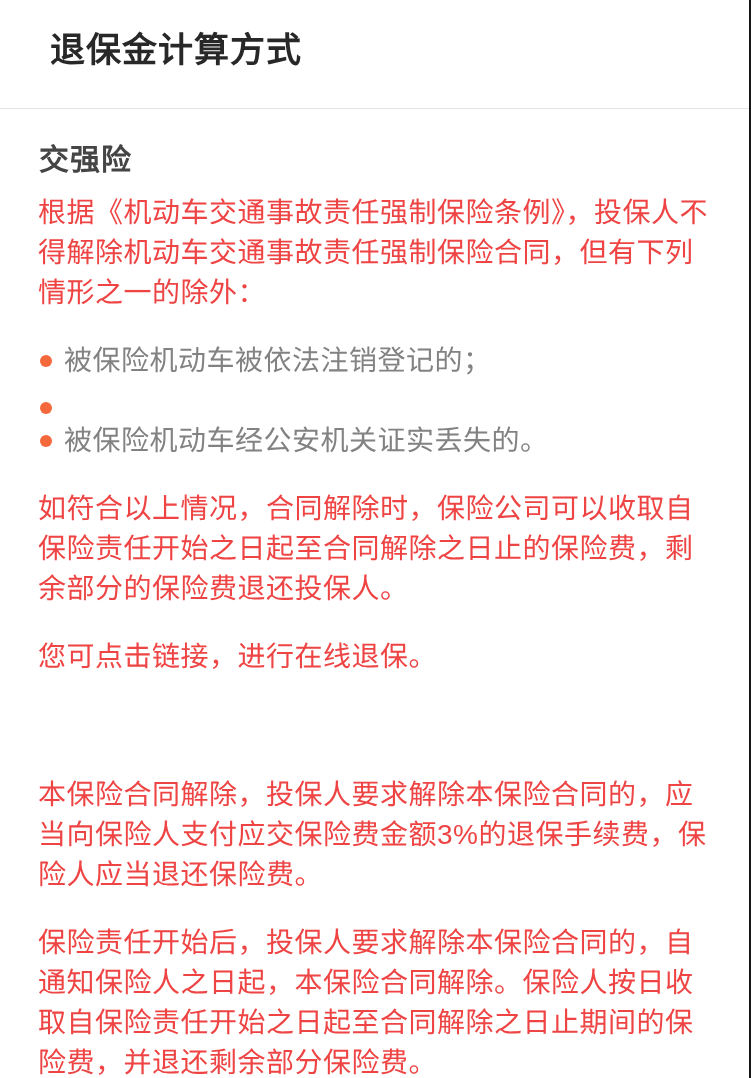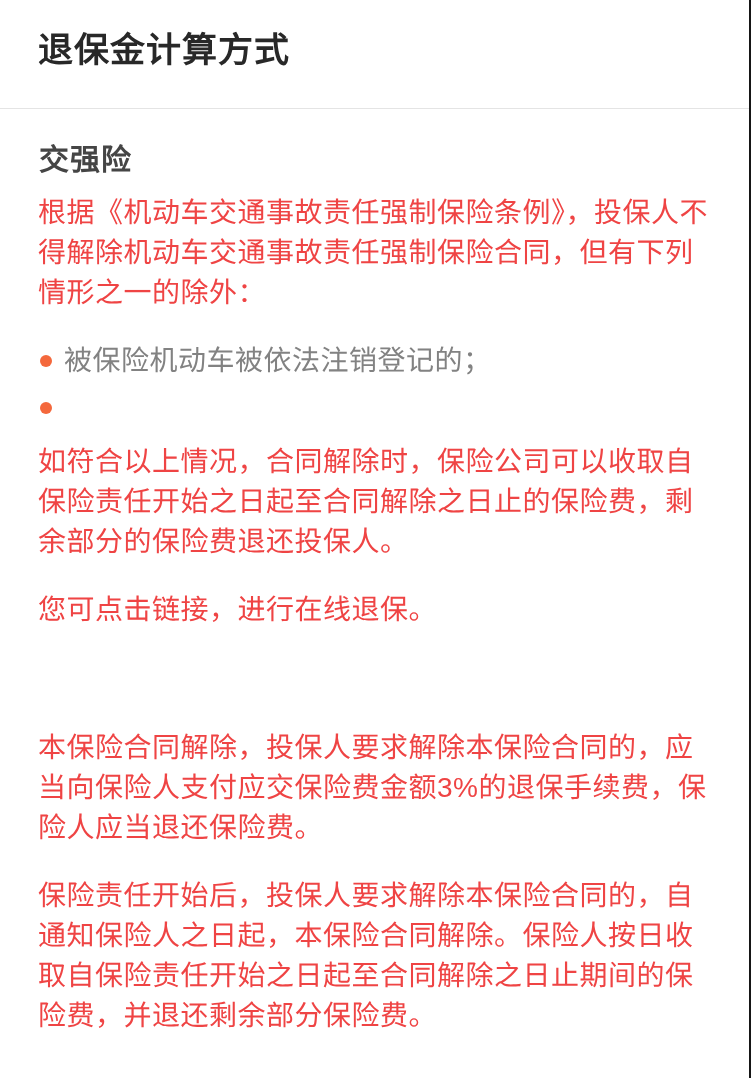--- a/index.html
+++ b/index.html
@@ -12,20 +12,21 @@
     position: relative;
     width: 751px;
     height: 1078px;
     box-sizing: border-box;
     background: #ffffff;
     border-right: 2px solid #161616;
     overflow: hidden;
   }
   .page-header {
     padding: 28px 38px 0 38px;
+    margin-left: 12px;
   }
   .page-title {
     margin: 0;
     font-size: 35px;
     line-height: 44px;
     font-weight: 700;
     color: #282828;
     letter-spacing: 1px;
   }
   .divider {
@@ -96,20 +97,24 @@
       <p class="para">根据《机动车交通事故责任强制保险条例》，投保人不得解除机动车交通事故责任强制保险合同，但有下列情形之一的除外：</p>
 
       <ul class="bullet-list">
         <li class="bullet-item">
           <span class="bullet-dot"></span>
           <span>被保险机动车被依法注销登记的；</span>
         </li>
         <li class="bullet-item">
           <span class="bullet-dot"></span>
         </li>
+        <li class="bullet-item">
+          <span class="bullet-dot"></span>
+          <span>被保险机动车经公安机关证实丢失的。</span>
+        </li>
       </ul>
 
       <p class="para">如符合以上情况，合同解除时，保险公司可以收取自保险责任开始之日起至合同解除之日止的保险费，剩余部分的保险费退还投保人。</p>
     </section>
 
     <section>
 
       <p class="para">您可点击链接，进行在线退保。</p>
 
       <div class="spacer-gap"></div>

